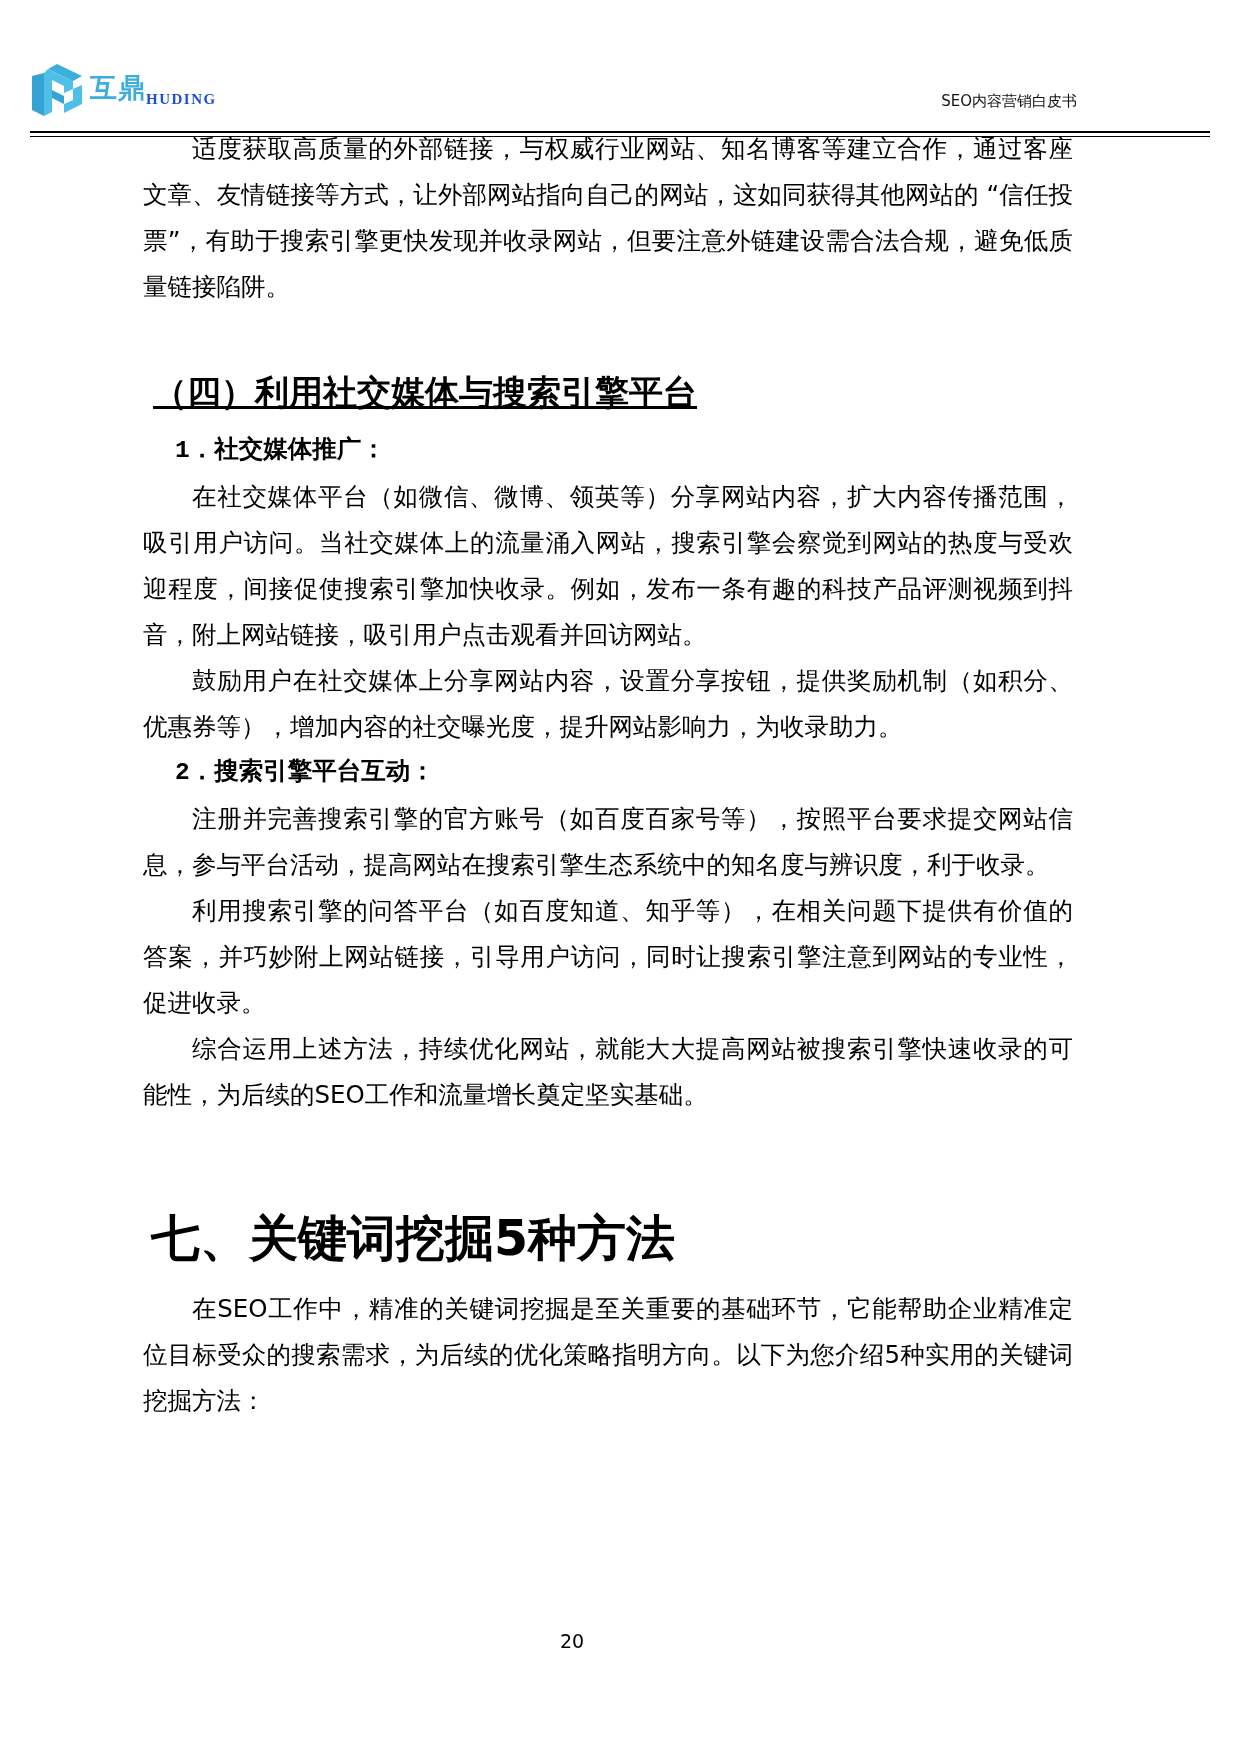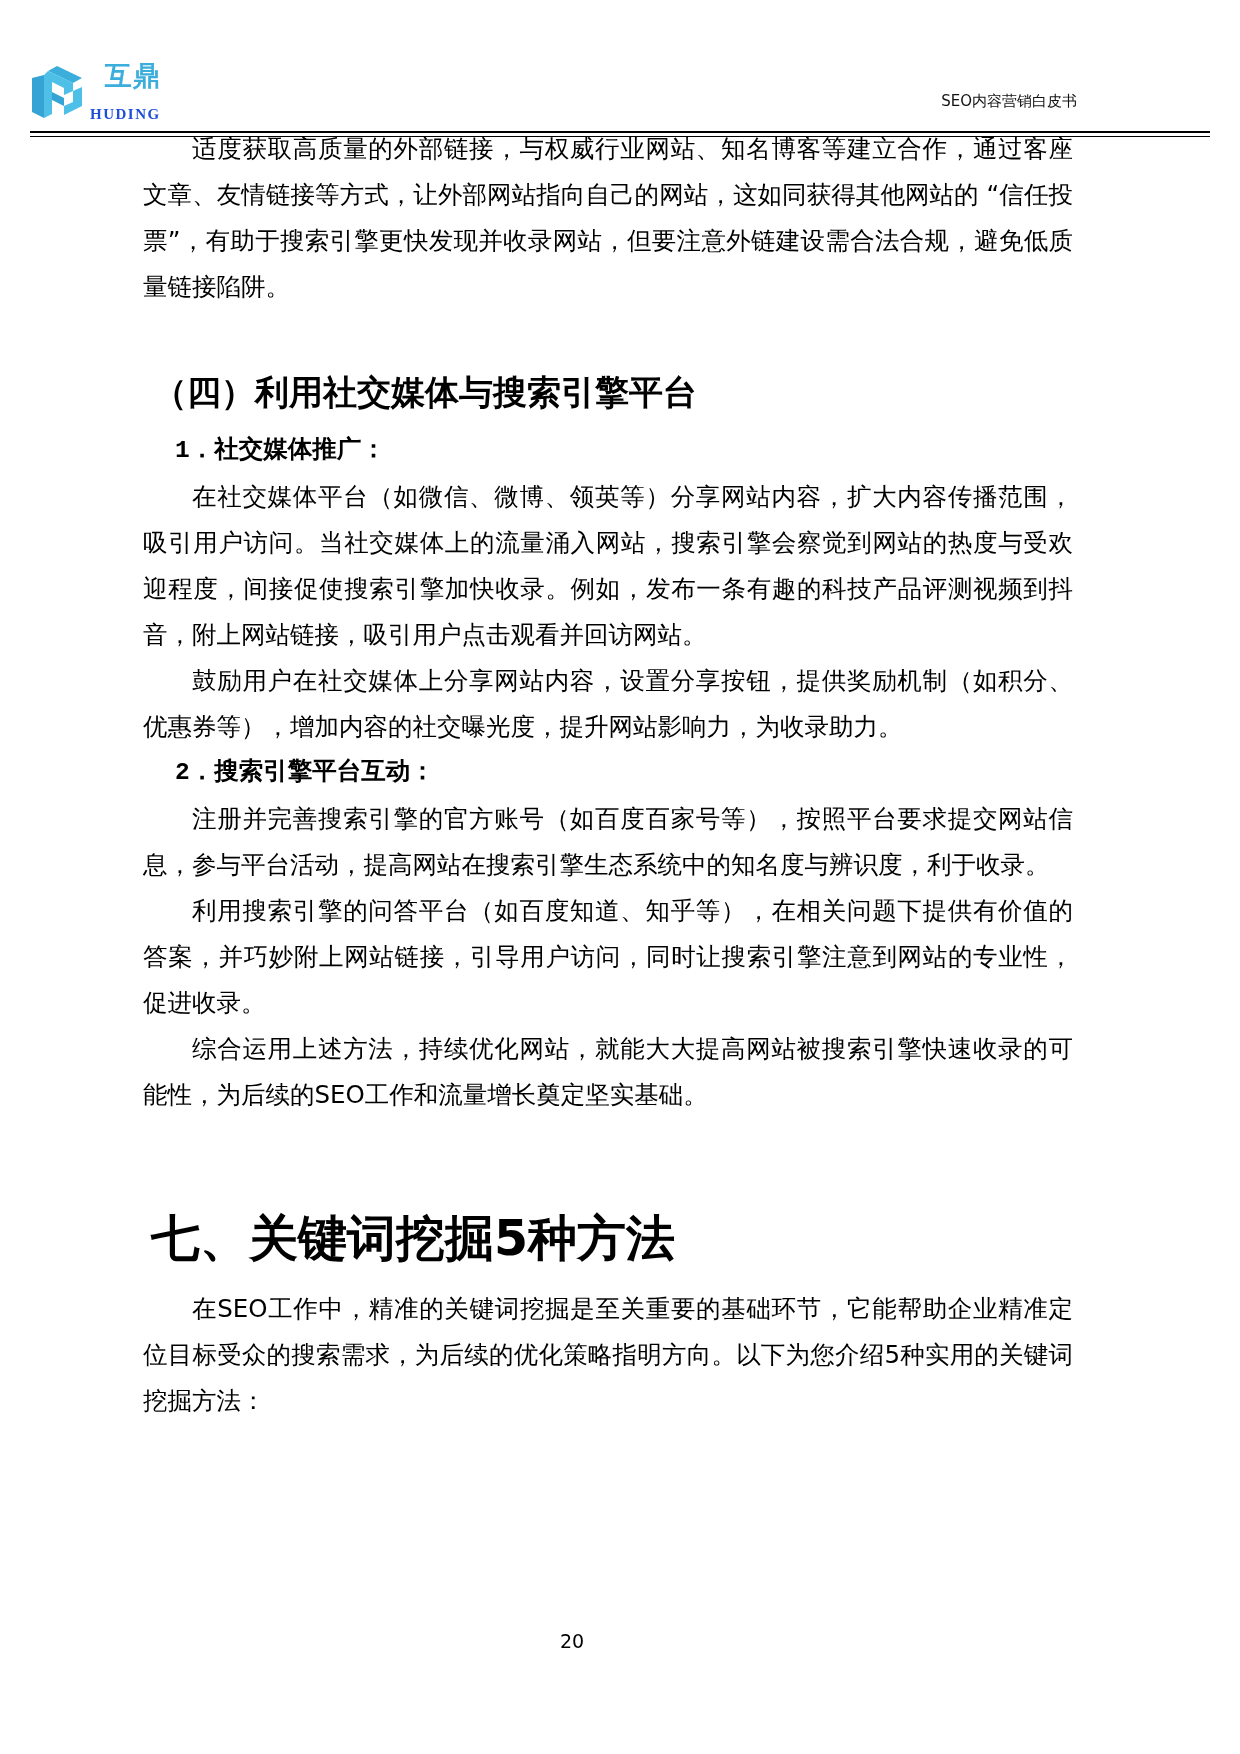--- a/index.html
+++ b/index.html
@@ -37,24 +37,23 @@
     align-items: center;
     gap: 6px;
   }
   .logo-mark {
     width: 54px;
     height: 56px;
     flex: none;
   }
   .logo-text {
     display: flex;
-    flex-direction: column;
+    flex-direction: row;
     justify-content: center;
     line-height: 1;
-    text-align: right;
   }
   .logo-cn {
     font-family: "DejaVu Sans", sans-serif;
     font-size: 27px;
     font-weight: 700;
     color: #3BAEDC;
     letter-spacing: 1px;
   }
   .logo-en {
     font-family: "Liberation Serif", serif;
@@ -114,20 +113,21 @@
 
   h2.section-heading {
     margin: 0;
     font-family: "DejaVu Sans", sans-serif;
     font-size: 34px;
     font-weight: 700;
     line-height: 48px;
     color: #000000;
     text-indent: 10px;
     letter-spacing: 0px;
+    text-decoration: underline;
   }
   h3.sub-heading {
     margin: 0;
     font-family: Liberation Mono, monospace;
     font-size: 24.5px;
     font-weight: 700;
     line-height: 46px;
     color: #000000;
     text-indent: 32px;
     letter-spacing: 0px;

